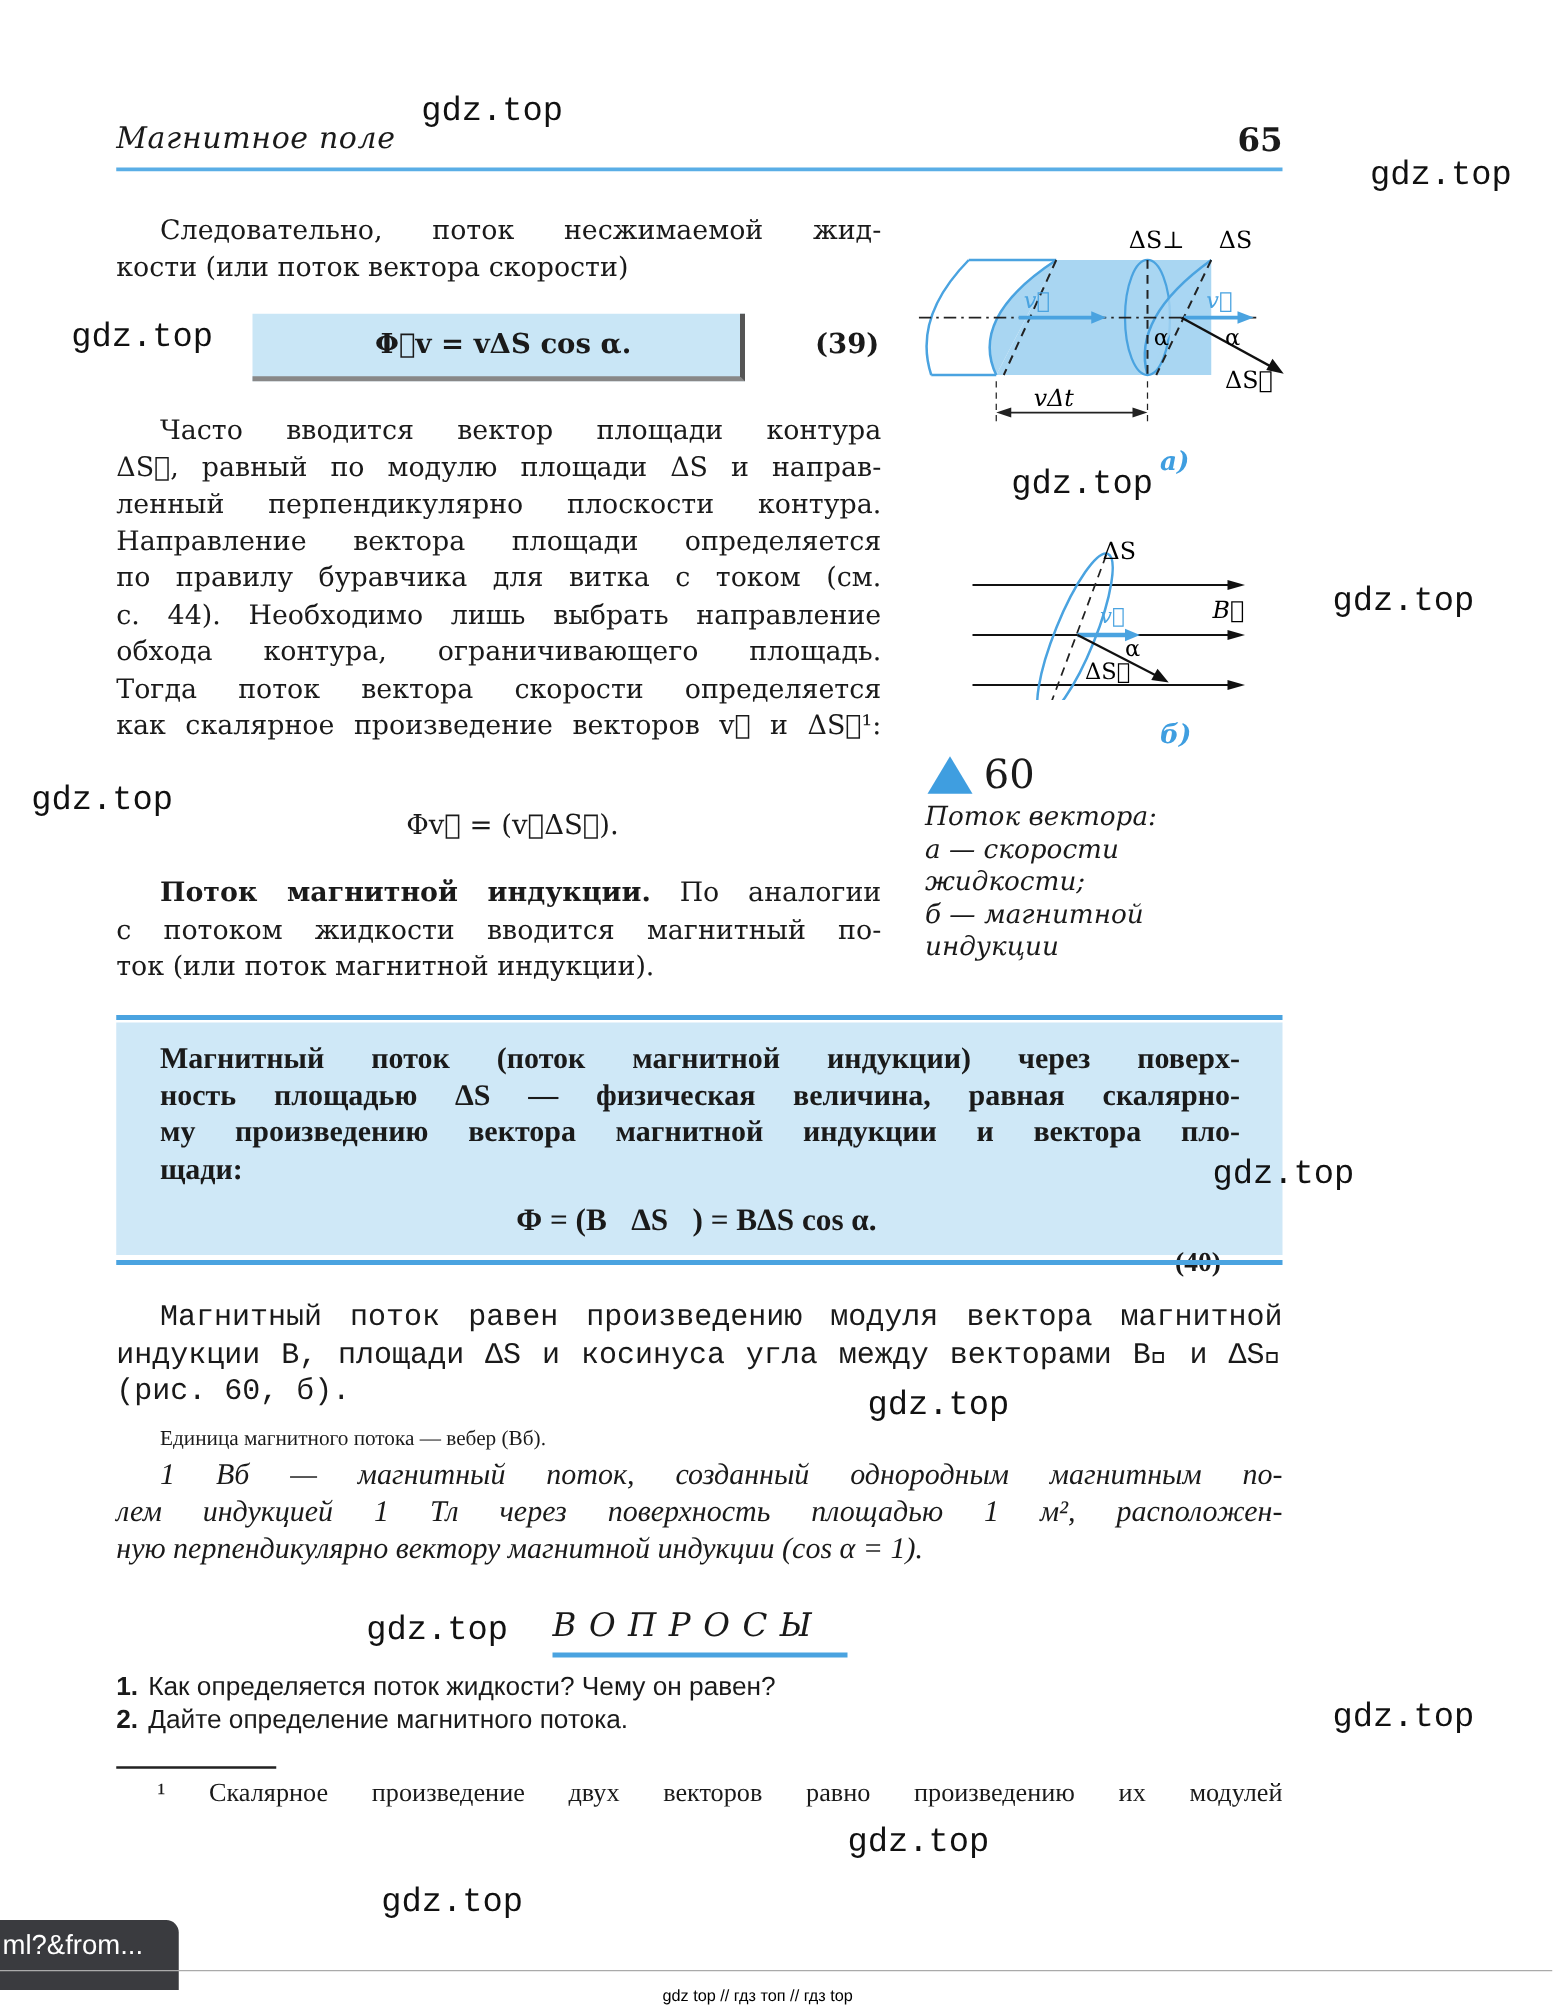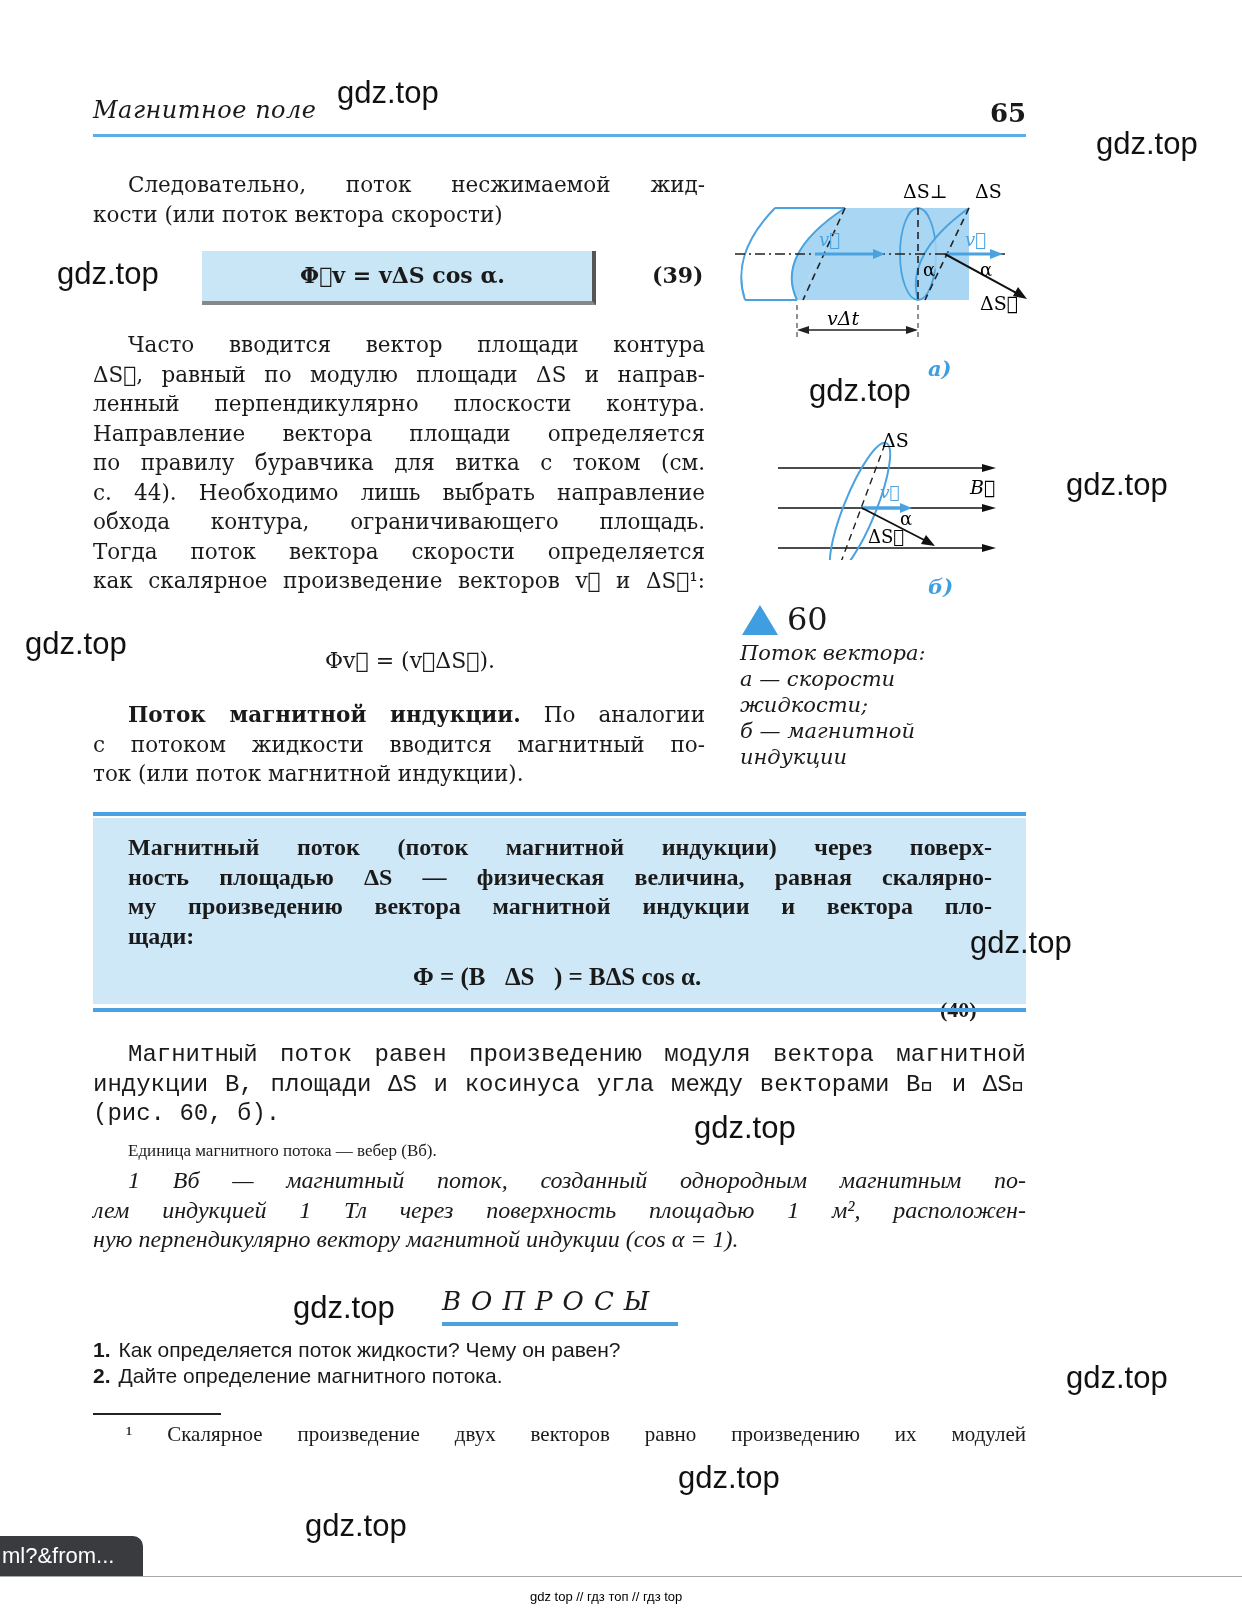--- a/index.html
+++ b/index.html
@@ -5,21 +5,21 @@
   html, body { margin:0; padding:0; }
   body { width:1242px; height:1610px; position:relative; background:#ffffff; overflow:hidden;
          font-family:"DejaVu Serif", serif; color:#1a1a1a; }
   .topbar { position:absolute; left:0; top:0; width:1242px; height:32px; background:#fff; text-align:center; }
   .topbar span { font-family:"Liberation Sans", sans-serif; font-size:13px; color:#2ecc40; line-height:30px; }
   .topshadow { position:absolute; left:0; top:32px; width:1242px; height:12px;
                background:linear-gradient(#d6d6d6, #ffffff); }
   .page { position:absolute; left:0; top:44px; width:1242px; height:1530px; background:#fff; }
 
   .abs { position:absolute; }
-  .wm { position:absolute; font-family:Liberation Sans, sans-serif; font-size:31px; color:#111; }
+  .wm { position:absolute; font-family:Liberation Mono, monospace; font-size:27px; color:#111; }
 
   .hdr-title { left:93px; top:96px; font-style:italic; font-size:24px; letter-spacing:0.5px; }
   .hdr-page { left:990px; top:98px; font-weight:bold; font-size:26px; }
   .hdr-rule { left:93px; top:134px; width:933px; height:3px; background:#5aaee6; }
 
   .p { position:absolute; font-size:21.5px; line-height:29.5px; text-align:justify; }
   .line { display:block; white-space:nowrap; text-align-last:justify; }
   .line.last { text-align-last:left; }
 
   .formula-box { left:202px; top:251px; width:390px; height:50px; background:#c9e6f6; border-right:4px solid #555; border-bottom:4px solid #888; }
@@ -34,21 +34,21 @@
   .triangle { left:742px; top:605px; width:0; height:0; border-left:18px solid transparent; border-right:18px solid transparent; border-bottom:30px solid #3f9ee0; }
 
   .q-title { left:442px; top:1286px; font-style:italic; font-size:26px; letter-spacing:10px; }
   .q-rule { left:442px; top:1322px; width:236px; height:4px; background:#4aa3e0; }
   .q-item { position:absolute; left:93px; font-family:"Liberation Sans", sans-serif; font-size:21px; }
   .q-num { font-weight:bold; margin-right:8px; }
 
   .fn-rule { left:93px; top:1413px; width:128px; height:2px; background:#222; }
   .fn { left:93px; top:1421px; width:933px; font-family:"Liberation Serif", serif; font-size:21px; line-height:26px; }
 
-  .url-chip { left:0; top:1536px; width:143px; height:40px; background:#3a3b3f; border-radius:0 10px 0 0; color:#fff;
+  .url-chip { left:0; top:1536px; width:143px; height:56px; background:#3a3b3f; border-radius:0 10px 0 0; color:#fff;
               font-family:"Liberation Sans", sans-serif; font-size:22px; line-height:40px; padding-left:2px; box-sizing:border-box; }
   .bottom-rule { left:0; top:1576px; width:1242px; height:1px; background:#aaa; }
   .bottom-links { left:530px; top:1589px; font-family:"Liberation Sans", sans-serif; font-size:13px; color:#000000; }
 
   .bt { color:#3f9ee0; font-style:italic; font-weight:bold; font-size:21px; }
   svg text { font-family:"DejaVu Serif", serif; }
 </style>
 </head>
 <body>
 

